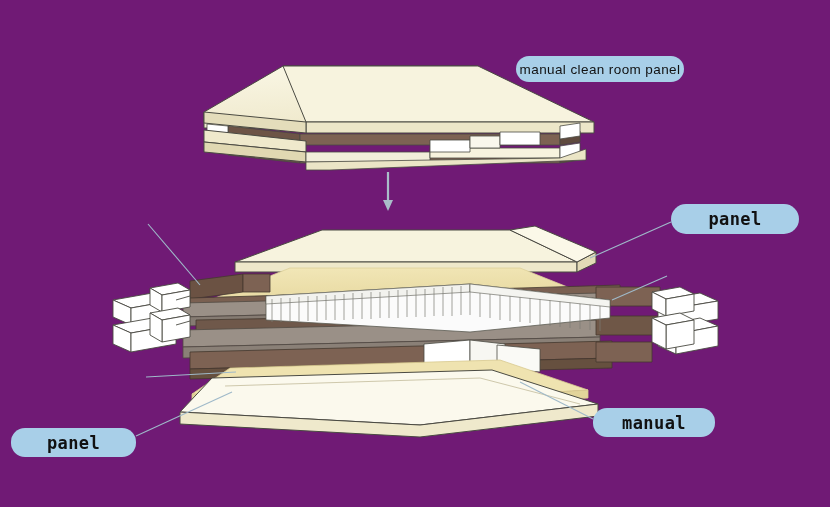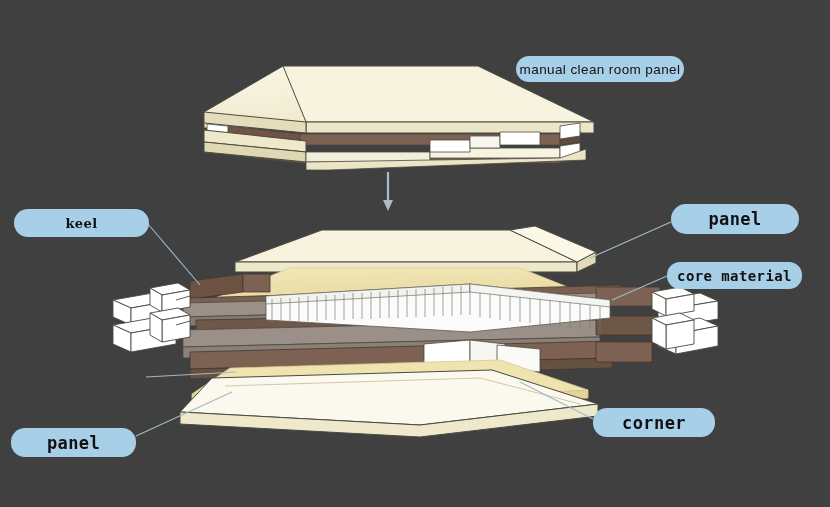--- a/index.html
+++ b/index.html
@@ -4,21 +4,21 @@
 <style>
   html, body {
     margin: 0;
     padding: 0;
     background: #ffffff;
   }
   #stage {
     position: relative;
     width: 830px;
     height: 507px;
-    background: #404040;
+    background: #701a75;
     overflow: hidden;
     font-family: "Liberation Sans", sans-serif;
   }
   #art {
     position: absolute;
     left: 0; top: 0;
     width: 830px;
     height: 507px;
   }
   .label {
@@ -299,25 +299,23 @@
       <line x1="146" y1="377" x2="236" y2="372"></line>
 
       <line x1="136" y1="436" x2="232" y2="392"></line>
 
       <line x1="593" y1="419" x2="520" y2="382"></line>
     </g>
   </svg>
 
   <div class="label sans" id="lbl-manual">manual clean room panel</div>
 
-  <div class="label serif" id="lbl-keel">keel</div>
 
   <div class="label mono" id="lbl-panel-right">panel</div>
 
-  <div class="label mono" id="lbl-core">core material</div>
 
 
   <div class="label mono" id="lbl-panel-bottom">panel</div>
 
-  <div class="label mono" id="lbl-corner">corner</div>
+  <div class="label mono" id="lbl-corner">manual</div>
 
 
 </div>
 
 </body></html>

